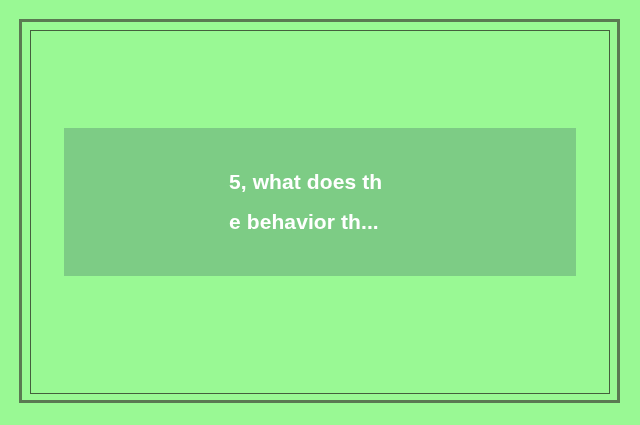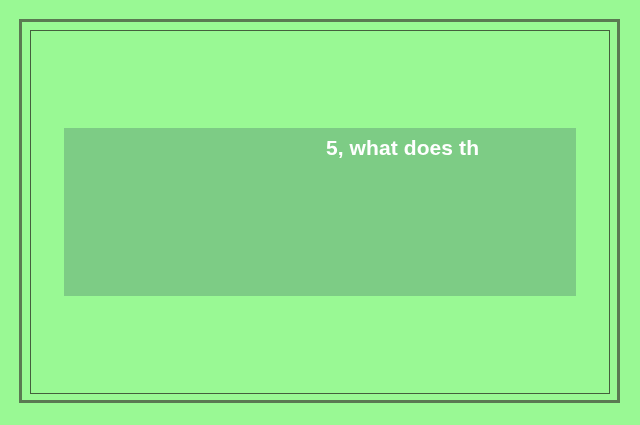--- a/index.html
+++ b/index.html
@@ -45,25 +45,25 @@
     box-sizing: border-box;
     background: transparent;
   }
 
   
   #content-panel {
     position: absolute;
     left: 64px;
     top: 128px;
     width: 512px;
-    height: 168px;
+    height: 148px;
     background: #7dcc85;
     box-sizing: border-box;
     display: flex;
-    flex-direction: row;
+    flex-direction: column;
     align-items: flex-start;
     justify-content: center;
     padding-left: 165px;
   }
 
   .title-line {
     color: #ffffff;
     font-family: "Liberation Sans", sans-serif;
     font-size: 21px;
     font-weight: bold;
@@ -77,15 +77,16 @@
 <body>
 
 <div id="slide-canvas">
 
   <div id="outer-frame"></div>
 
   <div id="inner-frame"></div>
 
   <div id="content-panel">
     <div class="title-line">5, what does th</div>
+    <div class="title-line">e behavior th...</div>
   </div>
 
 </div>
 
 </body></html>

